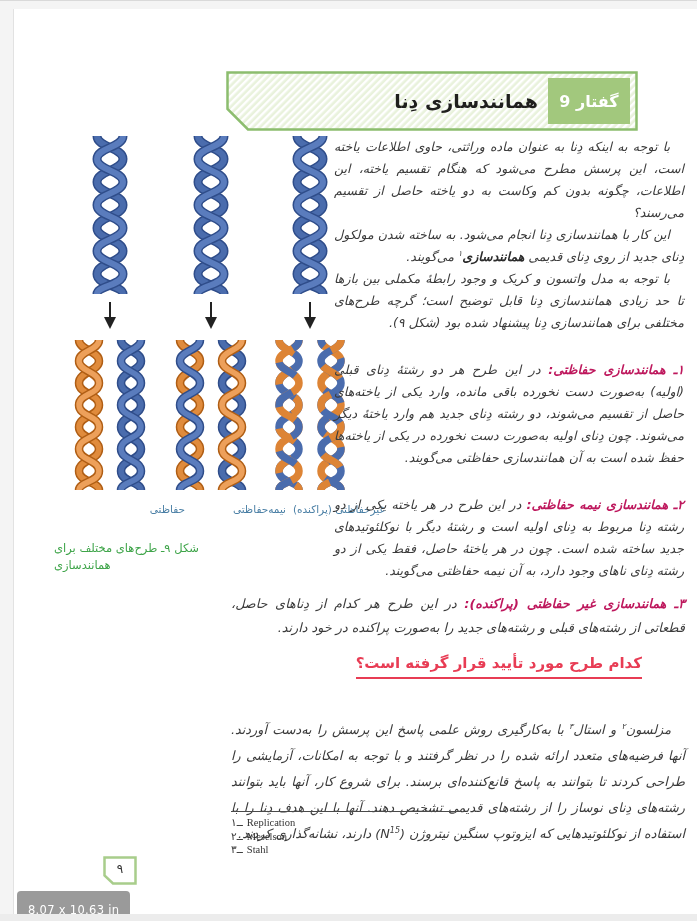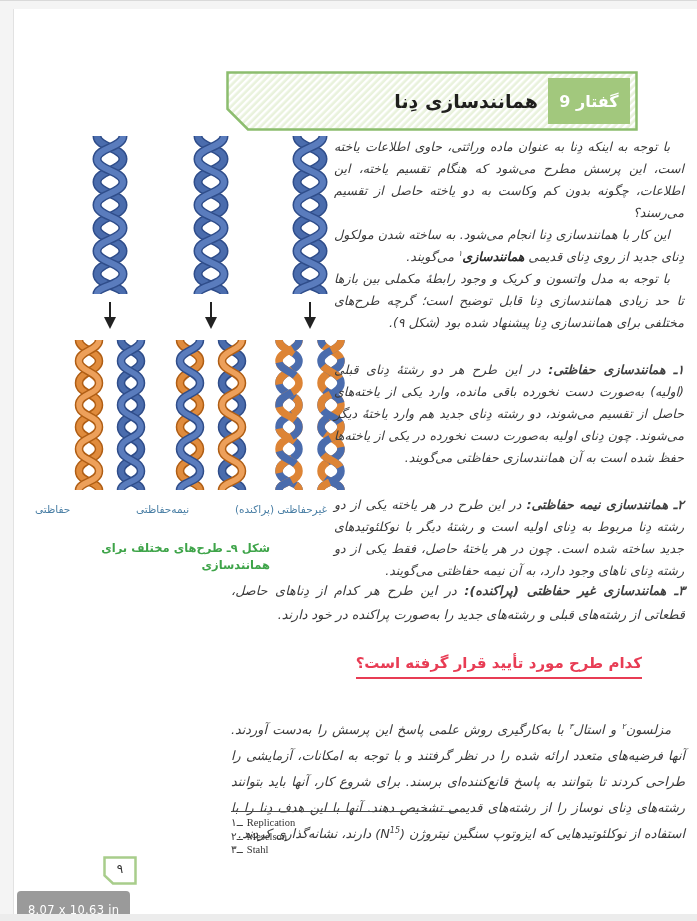--- a/index.html
+++ b/index.html
@@ -30,44 +30,44 @@
   }
 
   
   .rtl{direction:rtl;unicode-bidi:embed;font-style:italic;}
   .textcol{
     position:absolute;right:14px;top:127px;width:350px;
     font-size:12.6px;line-height:22px;color:#3b3b3b;text-align:justify;
   }
   .textcol p{margin:0;}
   .indent{text-indent:14px;}
-  .lead{color:#404040;font-weight:bold;}
+  .lead{color:#be185d;font-weight:bold;}
   .b{font-weight:bold;color:#2b2b2b;}
   sup{font-size:8px;line-height:0;}
   .block-wide{
     position:absolute;left:217px;width:454px;
     font-size:12.8px;line-height:24px;color:#3b3b3b;text-align:justify;
   }
-  #scheme3{top:570px;}
+  #scheme3{top:583px;}
   .question{position:absolute;right:56px;top:644px;direction:rtl;text-align:center;}
   .question span{
     display:inline-block;color:#e83c54;font-size:15px;font-weight:bold;
     border-bottom:2px solid #e83c54;padding-bottom:5px;
   }
   #experiment{top:708px;line-height:26px;}
   .ltr{direction:ltr;unicode-bidi:embed;}
 
   
   .fig-label{
-    position:absolute;width:150px;text-align:left;direction:rtl;
+    position:absolute;width:150px;text-align:right;direction:rtl;
     font-size:10.5px;color:#4a7fa5;top:494px;
   }
   .fig-caption{
-    position:absolute;left:56px;top:531px;width:200px;text-align:right;direction:rtl;
-    font-size:11.5px;font-weight:bold;color:#3ea449;line-height:17px;
+    position:absolute;left:40px;top:531px;width:200px;text-align:left;direction:rtl;
+    font-size:11.5px;font-weight:normal;color:#3ea449;line-height:17px;
   }
   .helix{position:absolute;}
   .pair{position:absolute;top:328px;width:74px;height:156px;display:flex;gap:10px;}
   .arrow{position:absolute;top:293px;width:16px;height:27px;}
 
   
   .fn-rule{position:absolute;left:217px;top:802px;width:229px;height:1px;background:#4a4a4a;}
   .footnotes{position:absolute;left:217px;top:807px;direction:ltr;text-align:center;}
   .fn-row{display:flex;gap:4px;font-family:"Liberation Serif",serif;font-size:10.5px;color:#333;line-height:13.5px;}
 

